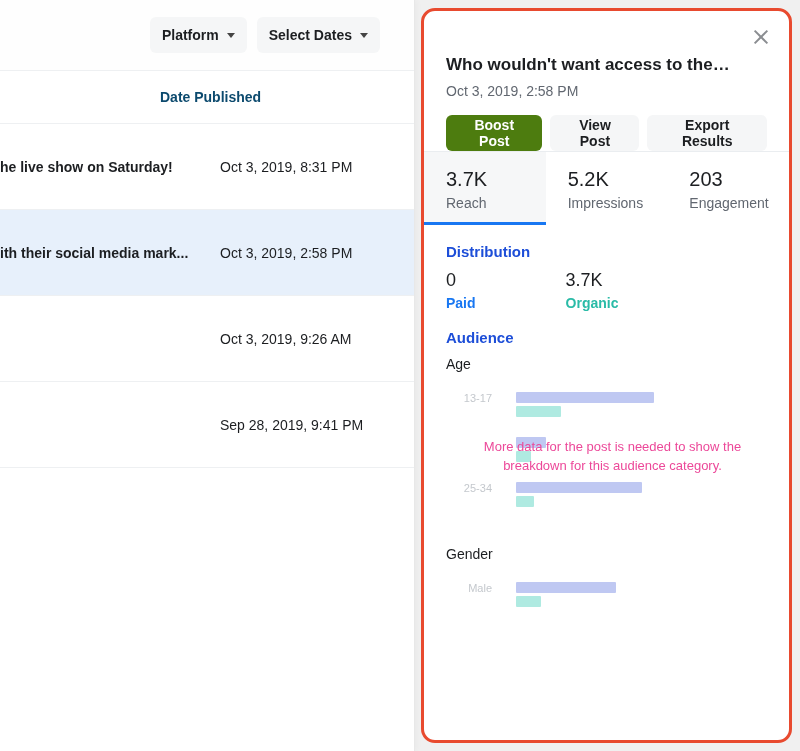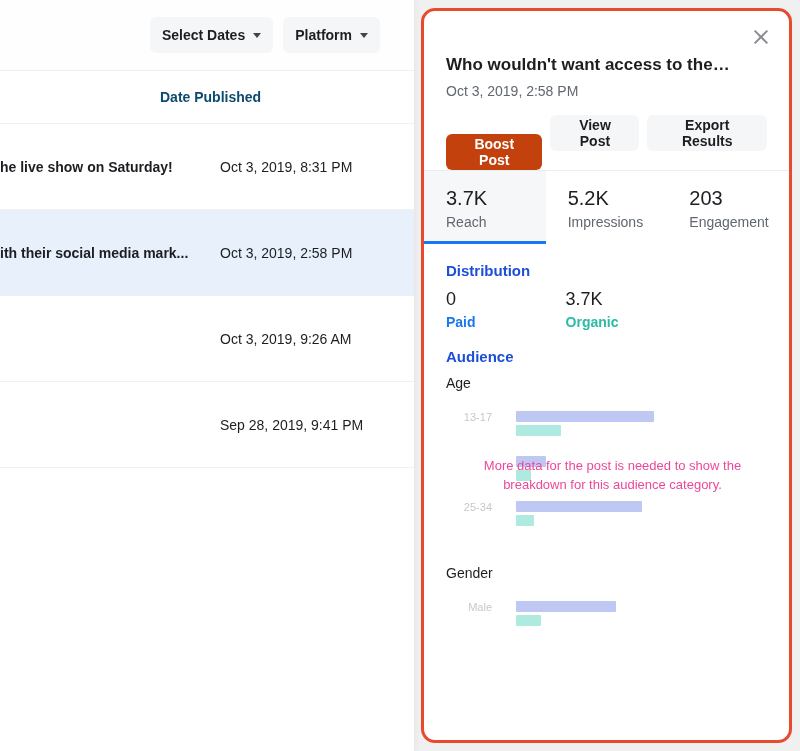--- a/index.html
+++ b/index.html
@@ -124,21 +124,21 @@
     .action-row { display: flex; gap: 8px; margin-top: 16px; }
     .btn {
       border: none;
       border-radius: 6px;
       height: 36px;
       padding: 0 14px;
       font-size: 14px;
       font-weight: 600;
       cursor: pointer;
     }
-    .btn-primary { background: #c2410c; color: #fff; margin-top: 19px; }
+    .btn-primary { background: #4d7c0f; color: #fff; }
     .btn-secondary { background: #f5f6f7; color: #1c1e21; }
     .note {
       font-size: 14px;
       color: #616770;
       margin-top: 14px;
       margin-bottom: 18px;
     }
     .metrics-row {
       display: flex;
       border-top: 1px solid #eaedf0;
@@ -206,25 +206,25 @@
       z-index: 2;
     }
   </style>
 </head>
 <body>
 
 <div class="container">
   <div class="left-panel">
     <div class="left-header">
       <button class="dropdown-btn">
-        <span>Select Dates</span>
+        <span>Platform</span>
         <span class="caret"></span>
       </button>
       <button class="dropdown-btn">
-        <span>Platform</span>
+        <span>Select Dates</span>
         <span class="caret"></span>
       </button>
     </div>
     <div class="col-header">Date Published</div>
 
     <div id="rows-container">
         <div class="list-row">
           <div class="row-title">he live show on Saturday!</div>
           <div class="row-date">Oct 3, 2019, 8:31 PM</div>
         </div>

